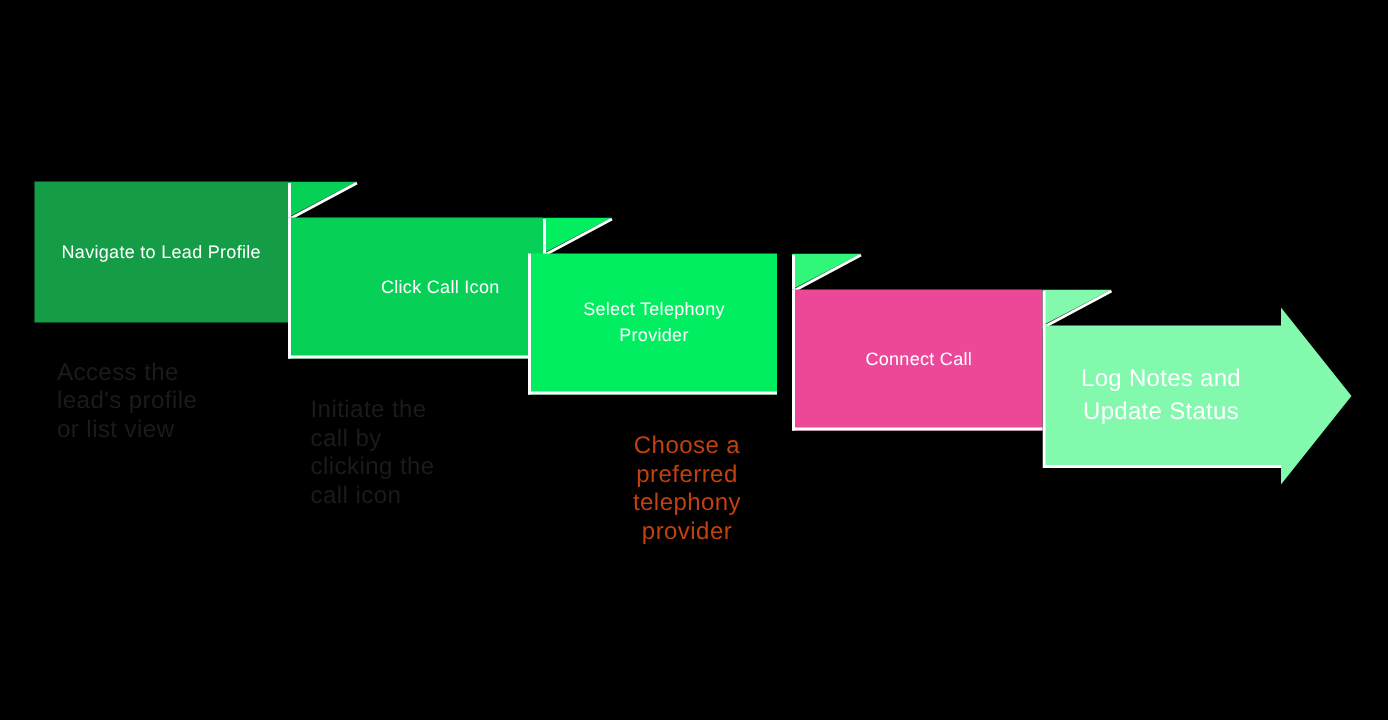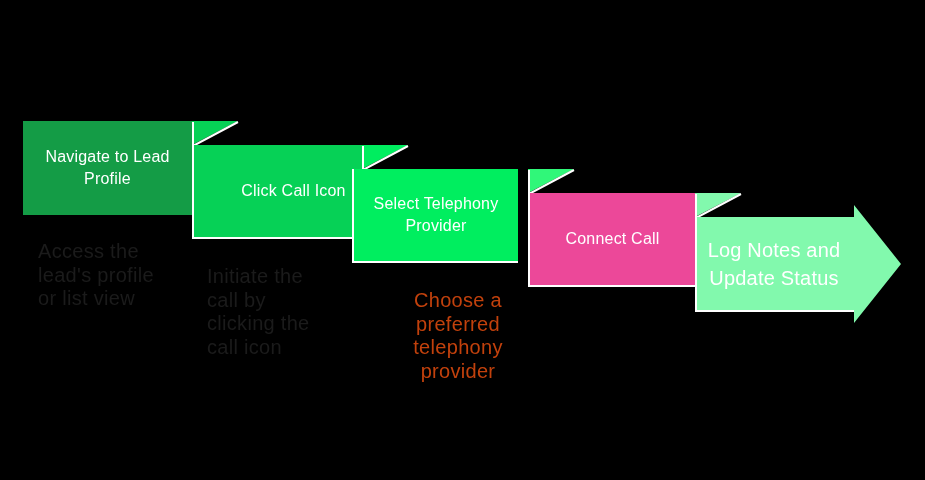--- a/index.html
+++ b/index.html
@@ -10,42 +10,42 @@
     font-family:"Liberation Sans",sans-serif;
   }
   .step-box{
     position:absolute;
     box-sizing:border-box;
     display:flex;align-items:center;justify-content:center;
     text-align:center;
     padding:0 13px;
   }
   .step-box .step-title{
-    font-size:16px;line-height:1.4;letter-spacing:0.2px;
+    font-size:12px;line-height:1.4;letter-spacing:0.2px;
   }
   .stroked{border-left:2px solid #fff;border-bottom:2px solid #fff;}
   .b1{left:23px;top:121px;width:169px;height:94px;}
   .b2{left:192px;top:145px;width:170px;height:94px;padding-left:44px;}
   .b3{left:352px;top:169px;width:166px;height:94px;}
   .b4{left:528px;top:193px;width:167px;height:94px;}
   .fold{position:absolute;display:block;}
   .f1{left:192px;top:121px;}
   .f2{left:362px;top:145px;}
   .f3{left:528px;top:169px;}
   .f4{left:695px;top:193px;}
   .arrow-svg{position:absolute;left:695px;top:204px;display:block;}
   .arrow-label{
     position:absolute;left:695px;top:217px;width:158px;height:94px;
     display:flex;align-items:center;justify-content:center;
     text-align:center;padding:4px 10px;box-sizing:border-box;
-    font-size:20px;line-height:1.4;letter-spacing:0.2px;
+    font-size:16px;line-height:1.4;letter-spacing:0.2px;
   }
   .step-desc{
     position:absolute;width:166px;
-    font-size:20px;line-height:1.18;letter-spacing:0.3px;
+    font-size:16px;line-height:1.18;letter-spacing:0.3px;
     white-space:pre-line;
   }
   .d1{left:38px;top:240px;}
   .d2{left:207px;top:265px;}
   .d3{left:375px;top:289px;}
   .d4{left:543px;top:313px;}
   .d5{left:710px;top:337px;}
 </style>
 </head>
 <body>

